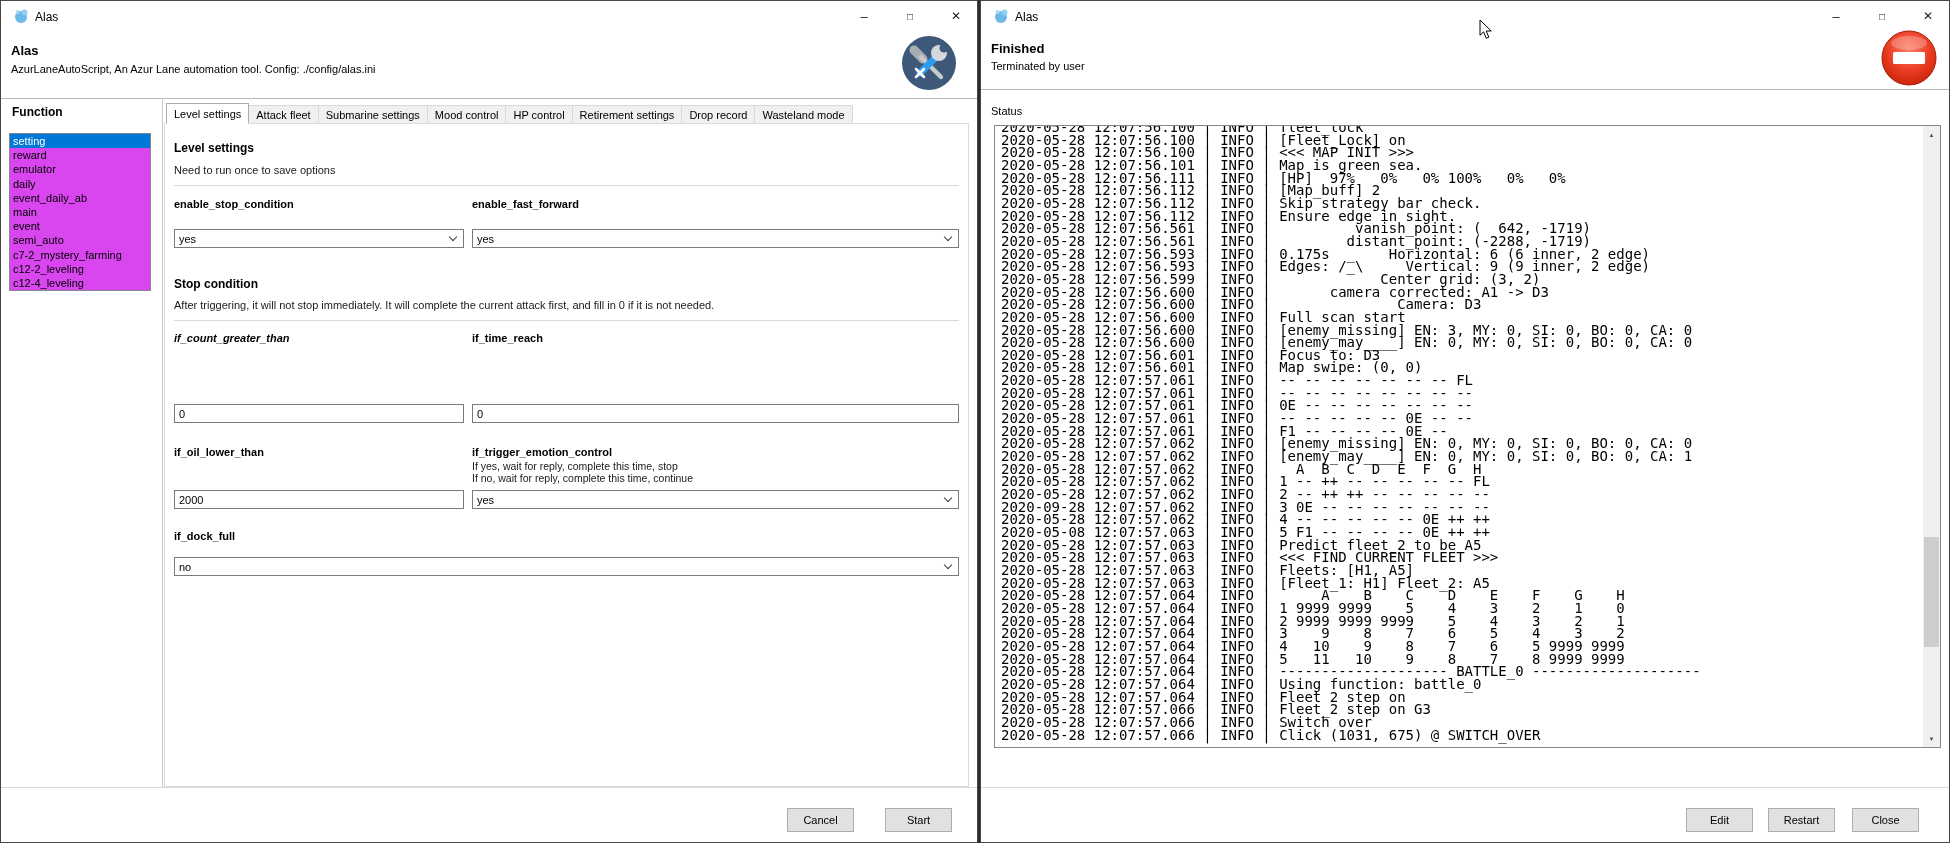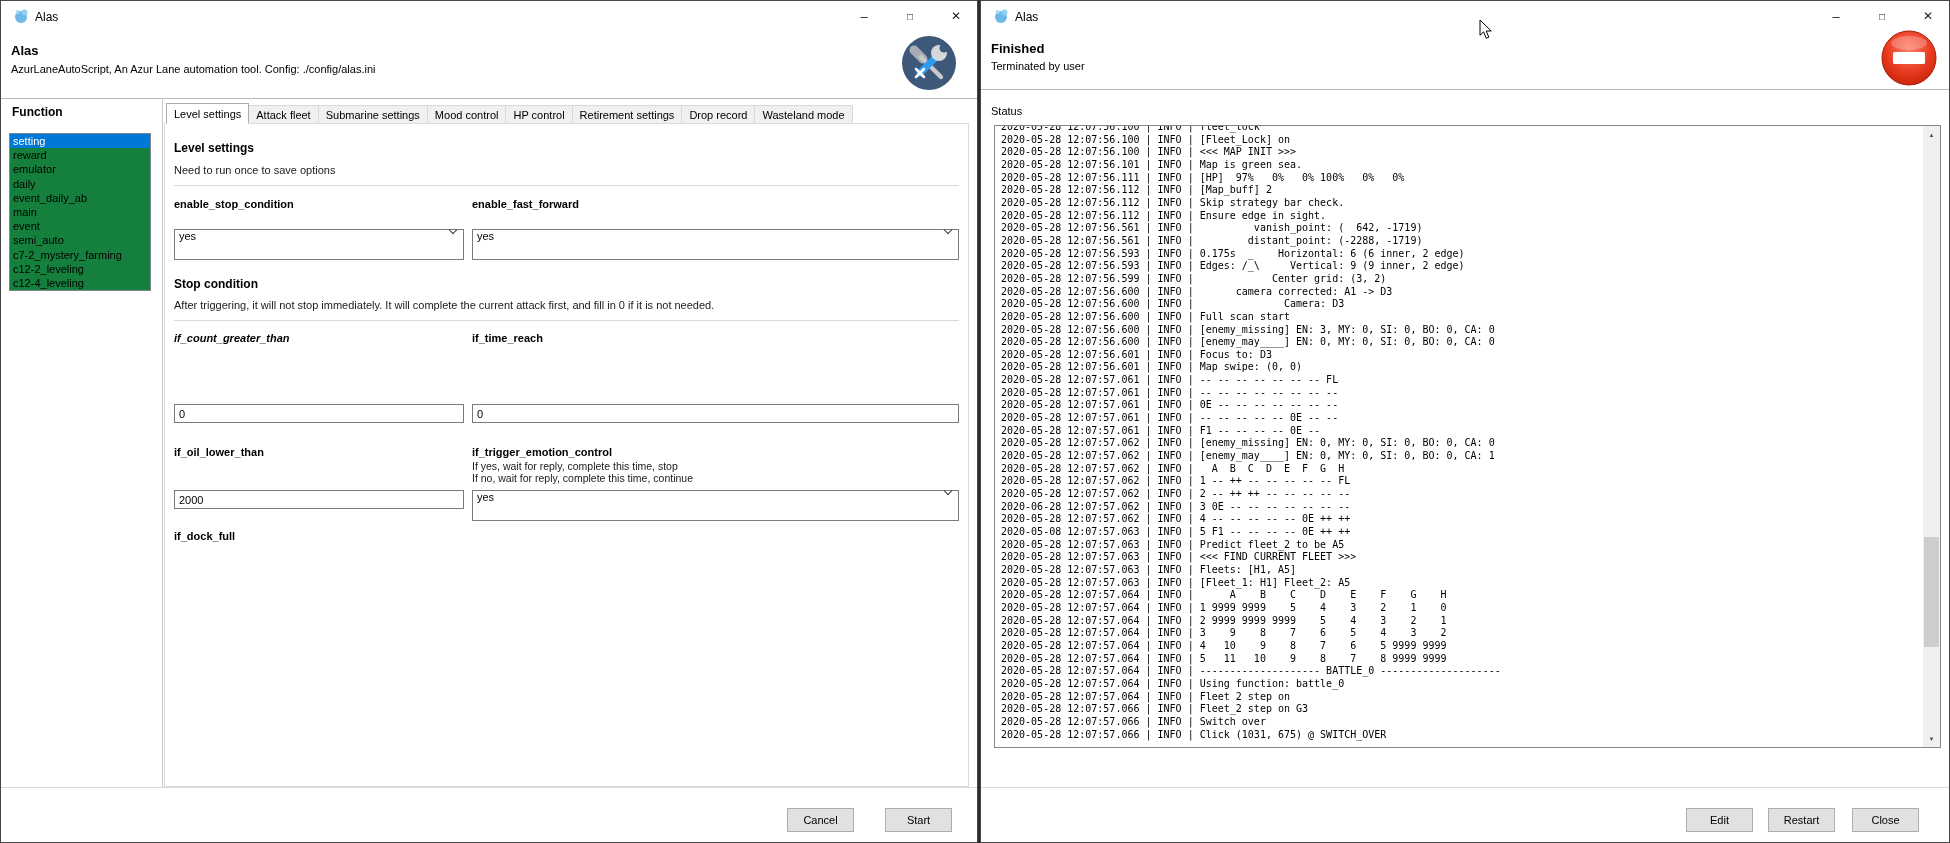--- a/index.html
+++ b/index.html
@@ -20,51 +20,51 @@
   .cap-btn.cls { font-size:12px; }
 
   
   .hd-title { position:absolute; left:10px; font-size:13px; font-weight:bold; color:#000; }
   .hd-sub { position:absolute; left:10px; font-size:11px; color:#000; }
   .hd-divider { position:absolute; left:0; right:0; top:97px; height:1px; background:#b9b9b9; }
   .badge { position:absolute; }
 
   
   .fn-label { position:absolute; left:11px; top:104px; font-size:12px; font-weight:bold; color:#000;text-align:center; }
-  .listbox { position:absolute; left:8px; top:132px; width:142px; height:158px; border:1px solid #828790; background:#15803d; overflow:hidden; }
+  .listbox { position:absolute; left:8px; top:132px; width:142px; height:158px; border:1px solid #828790; background:#d946ef; overflow:hidden; }
   .list-item { height:14.2px; line-height:14.2px; font-size:11px; padding-left:3px; color:#000; white-space:nowrap; cursor:default; }
   .list-item.selected { background:#0078d7; color:#fff; }
   .side-divider { position:absolute; left:161px; top:97px; width:1px; height:689px; background:#c9c9c9; }
 
   
   .tabs { position:absolute; left:165px; top:103px; display:flex; align-items:flex-end; height:20px; }
   .tab { height:19px; line-height:18px; padding:0 7px; font-size:11px; background:#f0f0f0; border:1px solid #d9d9d9; border-left:none; color:#000; cursor:default; white-space:nowrap; }
   .tab:first-child { border-left:1px solid #d9d9d9; }
   .tab.active { height:21px; line-height:20px; background:#fff; border:1px solid #acacac; border-bottom:1px solid #fff; position:relative; z-index:2; }
   .pane { position:absolute; left:163px; top:122px; width:805px; height:664px; border:1px solid #dcdcdc; background:#fff; }
 
   
   .sec-title { position:absolute; font-size:12px; font-weight:bold; color:#000; }
   .sec-desc { position:absolute; font-size:11px; color:#1a1a1a; }
   .hrline { position:absolute; height:1px; background:#d9d9d9; }
   .f-label { position:absolute; font-size:11px; font-weight:bold; color:#000; white-space:nowrap; }
   .f-help { position:absolute; font-size:10.5px; line-height:12px; color:#1a1a1a; white-space:pre-line; }
   .tbox { position:absolute; height:19px; border:1px solid #7a7a7a; background:#fff; font-family:"Liberation Sans",sans-serif; font-size:11px; padding:0 4px; color:#000; }
-  .combo { position:absolute; height:31px; border:1px solid #7a7a7a; background:#fff; display:flex; align-items:flex-start; justify-content:space-between; padding:0 7px 0 4px; cursor:default; }
+  .combo { position:absolute; height:19px; border:1px solid #7a7a7a; background:#fff; display:flex; align-items:center; justify-content:space-between; padding:0 7px 0 4px; cursor:default; }
   .combo .val { font-size:11px; color:#000; }
   .combo .chev { width:6px; height:6px; border-right:1px solid #3c3c3c; border-bottom:1px solid #3c3c3c; transform:rotate(45deg); margin-top:-3px; }
 
   
   .foot-divider { position:absolute; left:0; right:0; top:786px; height:1px; background:#d9d9d9; }
   .btn { position:absolute; top:807px; width:67px; height:24px; background:#e1e1e1; border:1px solid #adadad; font-family:"Liberation Sans",sans-serif; font-size:11px; color:#000; display:flex; align-items:center; justify-content:center; cursor:default; }
 
   
   .status-label { position:absolute; left:10px; top:104px; font-size:11px; color:#000; }
   .logbox { position:absolute; left:13px; top:124px; width:947px; height:623px; border:1px solid #828790; background:#fff; overflow:hidden; }
-  .loglines { position:absolute; left:6px; top:-5px; font-family:"DejaVu Sans Mono", monospace; font-size:10px; line-height:12.65px; color:#000; }
+  .loglines { position:absolute; left:6px; top:-5px; font-family:"DejaVu Sans Mono", monospace; font-size:14px; line-height:12.65px; color:#000; }
   .log-line { white-space:pre; }
   .scrollbar { position:absolute; right:0; top:0; width:17px; height:621px; background:#f0f0f0; }
   .sb-arrow { position:absolute; left:0; width:17px; height:17px; display:flex; align-items:center; justify-content:center; font-size:6px; color:#505050; }
   .sb-arrow.down { bottom:0; }
   .sb-thumb { position:absolute; left:1px; width:15px; top:411px; height:110px; background:#cdcdcd; }
 
   .cursor { position:absolute; left:1479px; top:19px; z-index:50; }
 </style>
 </head>
 <body>
@@ -166,20 +166,24 @@
     <div class="f-help" style="left:471px; top:459px; width:490px;">If yes, wait for reply, complete this time, stop
 If no, wait for reply, complete this time, continue</div>
 
     <input class="tbox" style="left: 173px; top: 489px; width: 290px;" value="2000">
     <div class="combo" style="left:471px; top:489px; width:487px;">
       <span class="val">yes</span>
       <span class="chev"></span>
     </div>
 
     <div class="f-label" style="left:173px; top:529px;">if_dock_full</div>
+    <div class="combo" style="left:173px; top:556px; width:785px;">
+      <span class="val">no</span>
+      <span class="chev"></span>
+    </div>
 
     <div class="foot-divider"></div>
     <button class="btn" style="left:786px;">Cancel</button>
     <button class="btn" style="left:884px;">Start</button>
   </div>
 
   <div class="window win-right">
 
     <div class="titlebar">
       <svg class="app-icon" viewBox="0 0 16 16">
@@ -244,21 +248,21 @@
           <div class="log-line">2020-05-28 12:07:57.061 | INFO | -- -- -- -- -- -- -- FL</div>
           <div class="log-line">2020-05-28 12:07:57.061 | INFO | -- -- -- -- -- -- -- --</div>
           <div class="log-line">2020-05-28 12:07:57.061 | INFO | 0E -- -- -- -- -- -- --</div>
           <div class="log-line">2020-05-28 12:07:57.061 | INFO | -- -- -- -- -- 0E -- --</div>
           <div class="log-line">2020-05-28 12:07:57.061 | INFO | F1 -- -- -- -- 0E --</div>
           <div class="log-line">2020-05-28 12:07:57.062 | INFO | [enemy_missing] EN: 0, MY: 0, SI: 0, BO: 0, CA: 0</div>
           <div class="log-line">2020-05-28 12:07:57.062 | INFO | [enemy_may____] EN: 0, MY: 0, SI: 0, BO: 0, CA: 1</div>
           <div class="log-line">2020-05-28 12:07:57.062 | INFO |   A  B  C  D  E  F  G  H</div>
           <div class="log-line">2020-05-28 12:07:57.062 | INFO | 1 -- ++ -- -- -- -- -- FL</div>
           <div class="log-line">2020-05-28 12:07:57.062 | INFO | 2 -- ++ ++ -- -- -- -- --</div>
-          <div class="log-line">2020-06-28 12:07:57.062 | INFO | 3 0E -- -- -- -- -- -- --</div>
+          <div class="log-line">2020-09-28 12:07:57.062 | INFO | 3 0E -- -- -- -- -- -- --</div>
           <div class="log-line">2020-05-28 12:07:57.062 | INFO | 4 -- -- -- -- -- 0E ++ ++</div>
           <div class="log-line">2020-05-08 12:07:57.063 | INFO | 5 F1 -- -- -- -- 0E ++ ++</div>
           <div class="log-line">2020-05-28 12:07:57.063 | INFO | Predict fleet_2 to be A5</div>
           <div class="log-line">2020-05-28 12:07:57.063 | INFO | &lt;&lt;&lt; FIND CURRENT FLEET &gt;&gt;&gt;</div>
           <div class="log-line">2020-05-28 12:07:57.063 | INFO | Fleets: [H1, A5]</div>
           <div class="log-line">2020-05-28 12:07:57.063 | INFO | [Fleet_1: H1] Fleet_2: A5</div>
           <div class="log-line">2020-05-28 12:07:57.064 | INFO |      A    B    C    D    E    F    G    H</div>
           <div class="log-line">2020-05-28 12:07:57.064 | INFO | 1 9999 9999    5    4    3    2    1    0</div>
           <div class="log-line">2020-05-28 12:07:57.064 | INFO | 2 9999 9999 9999    5    4    3    2    1</div>
           <div class="log-line">2020-05-28 12:07:57.064 | INFO | 3    9    8    7    6    5    4    3    2</div>

